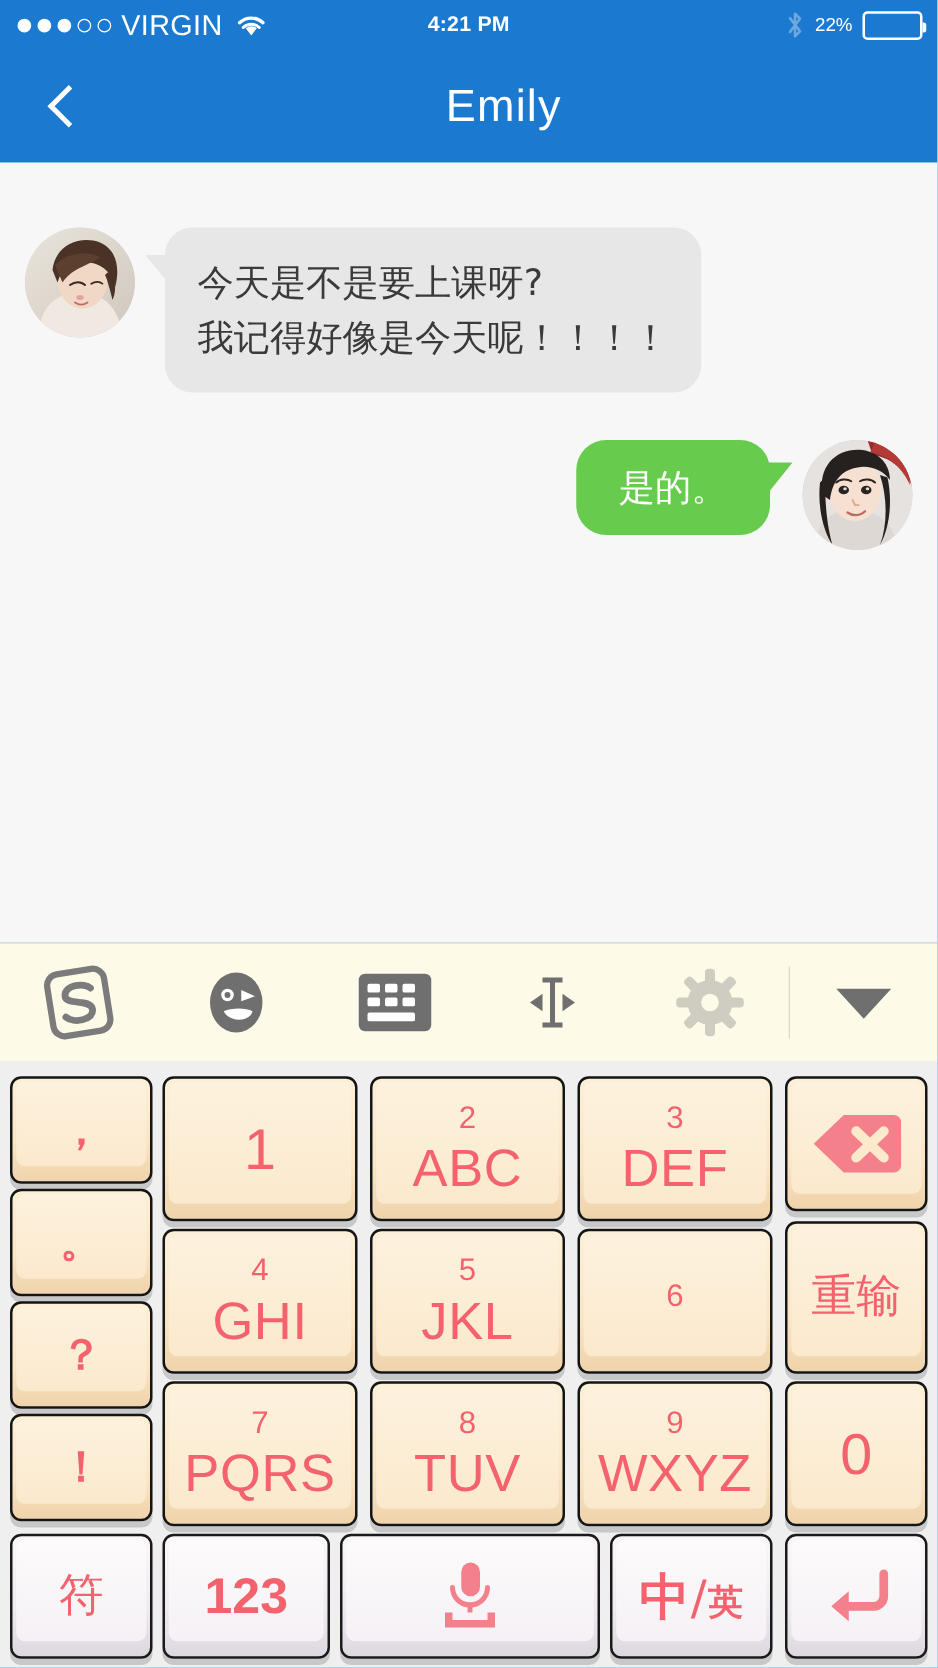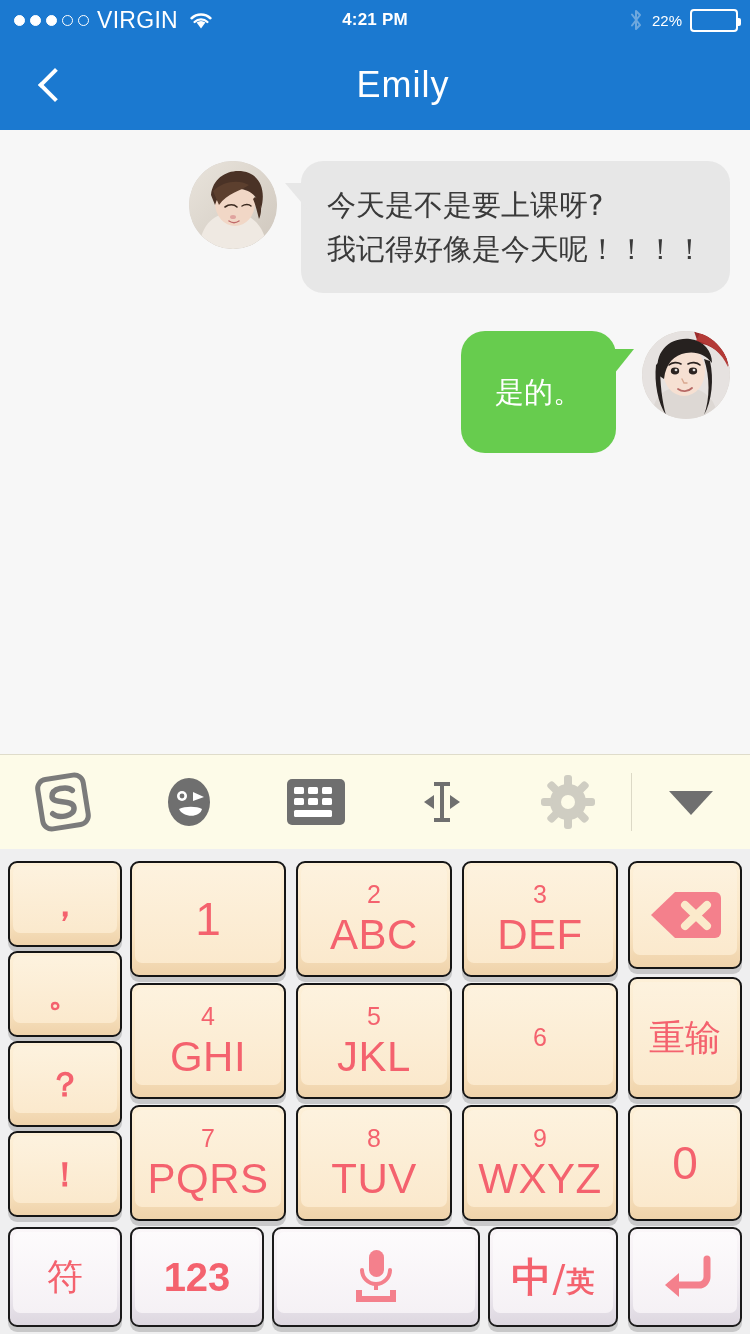--- a/index.html
+++ b/index.html
@@ -147,21 +147,21 @@
     width: 750px;
     height: 624px;
     background: #f7f7f7;
     overflow: hidden;
   }
   .msg-row {
     display: flex;
     align-items: flex-start;
     padding: 0 20px;
   }
-  .msg-row.incoming { margin-top: 31px; justify-content: flex-end; }
+  .msg-row.incoming { margin-top: 52px; }
   .msg-row.outgoing { margin-top: 38px; justify-content: flex-end; }
 
   .avatar {
     width: 88px; height: 88px;
     border-radius: 50%;
     flex: 0 0 88px;
     overflow: hidden;
     position: relative;
     background: #d8d2cc;
   }
@@ -190,21 +190,21 @@
     left: -16px; top: 22px;
     width: 0; height: 0;
     border-top: 0 solid transparent;
     border-bottom: 26px solid transparent;
     border-right: 22px solid #e7e7e7;
   }
   .bubble.green {
     background: #67cc4e;
     color: #ffffff;
     margin-right: 26px;
-    padding: 39px 34px;
+    padding: 16px 34px;
     border-radius: 24px;
   }
   .bubble.green::after {
     content: "";
     position: absolute;
     right: -18px; top: 18px;
     width: 0; height: 0;
     border-top: 0 solid transparent;
     border-bottom: 30px solid transparent;
     border-left: 24px solid #67cc4e;

